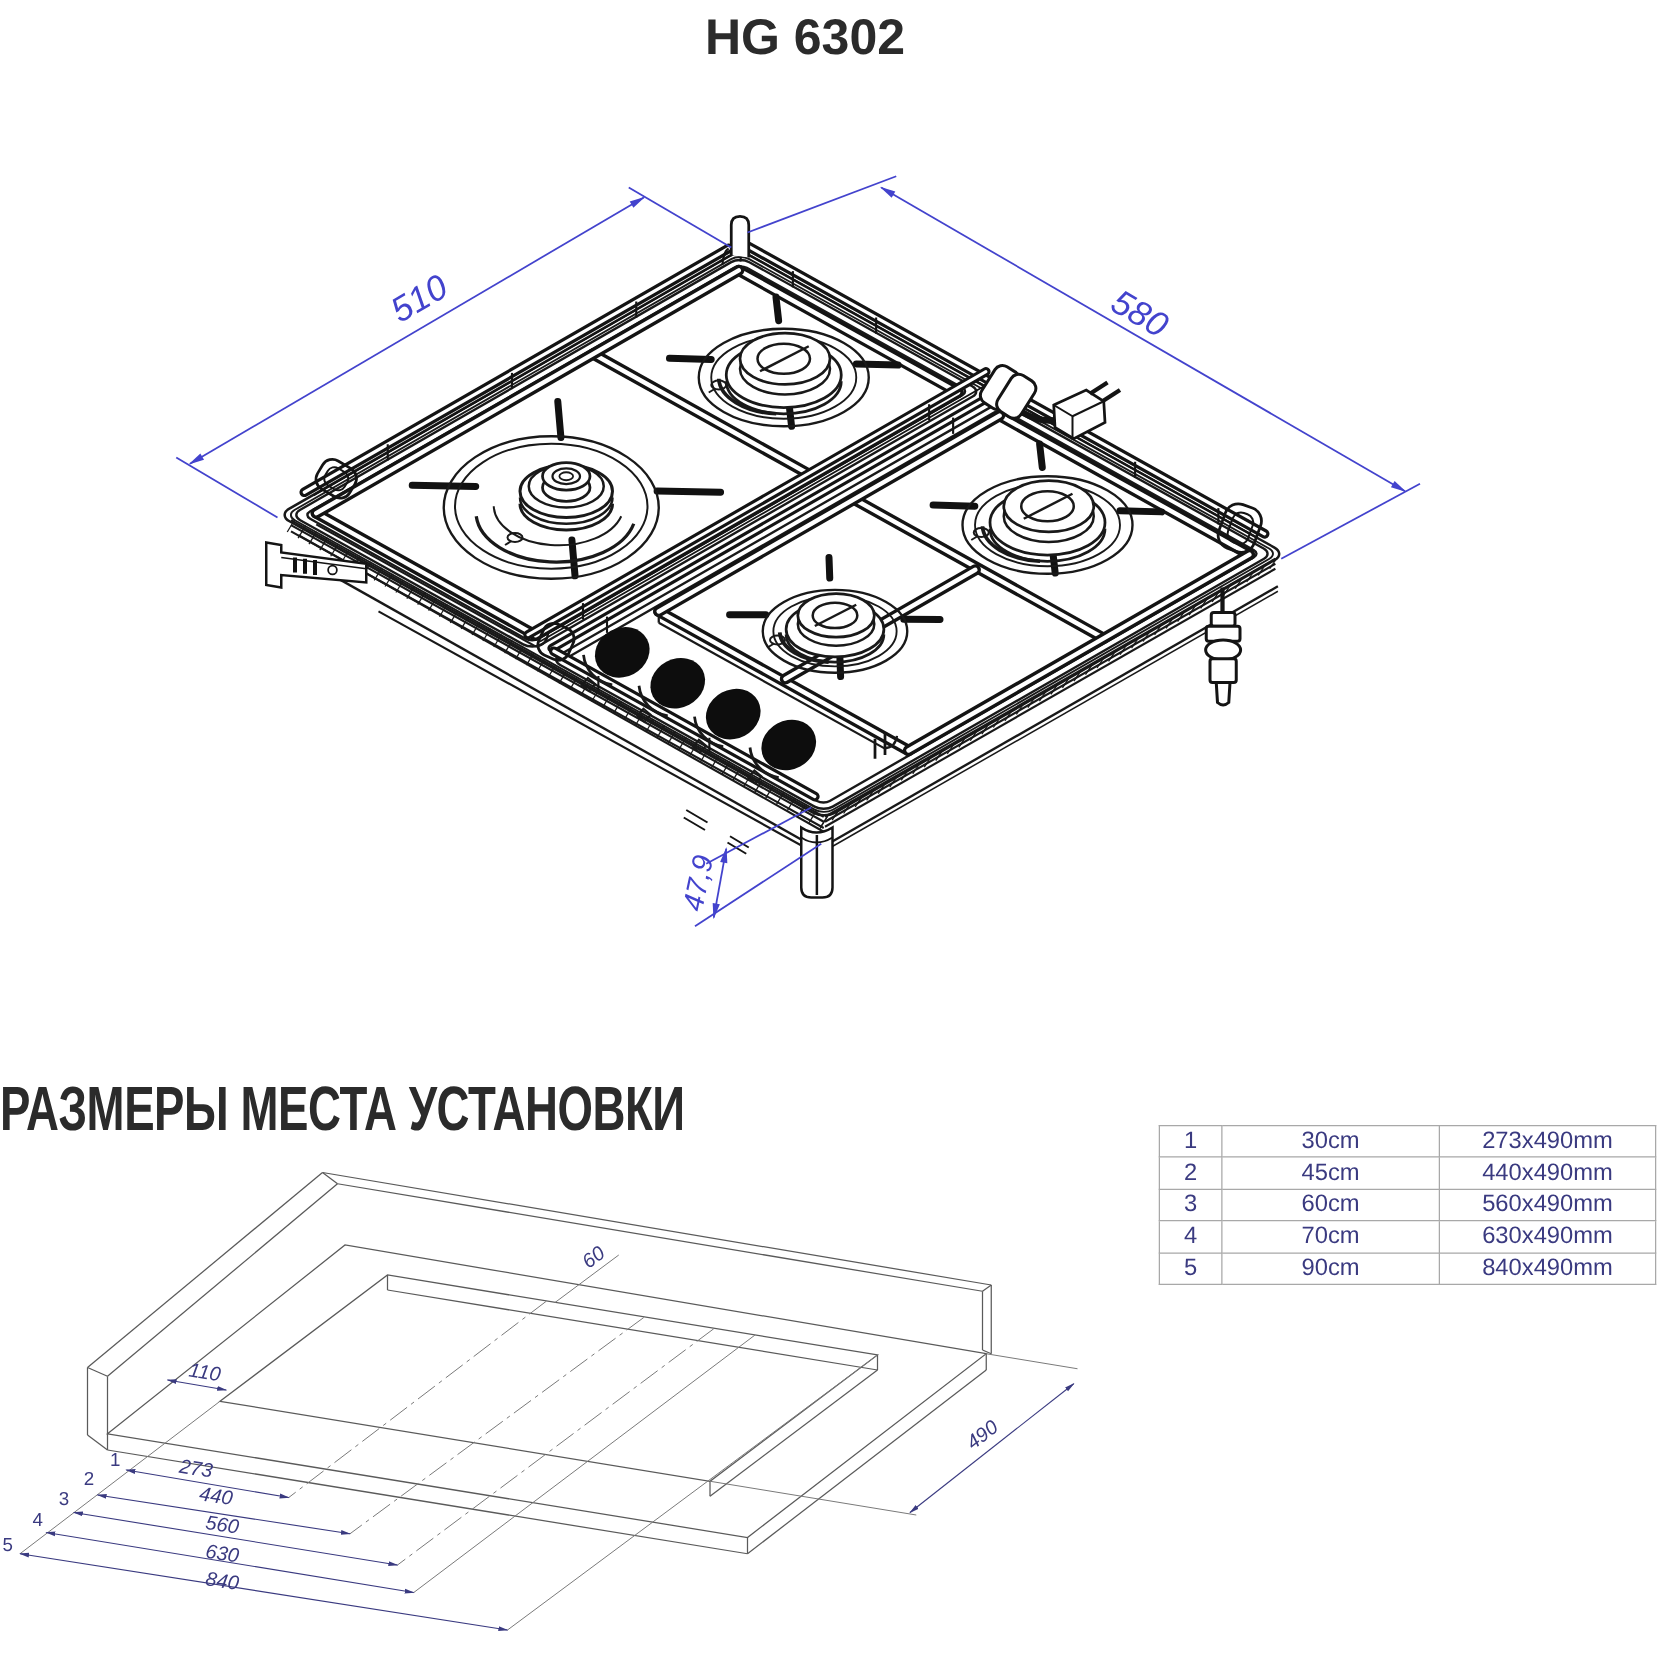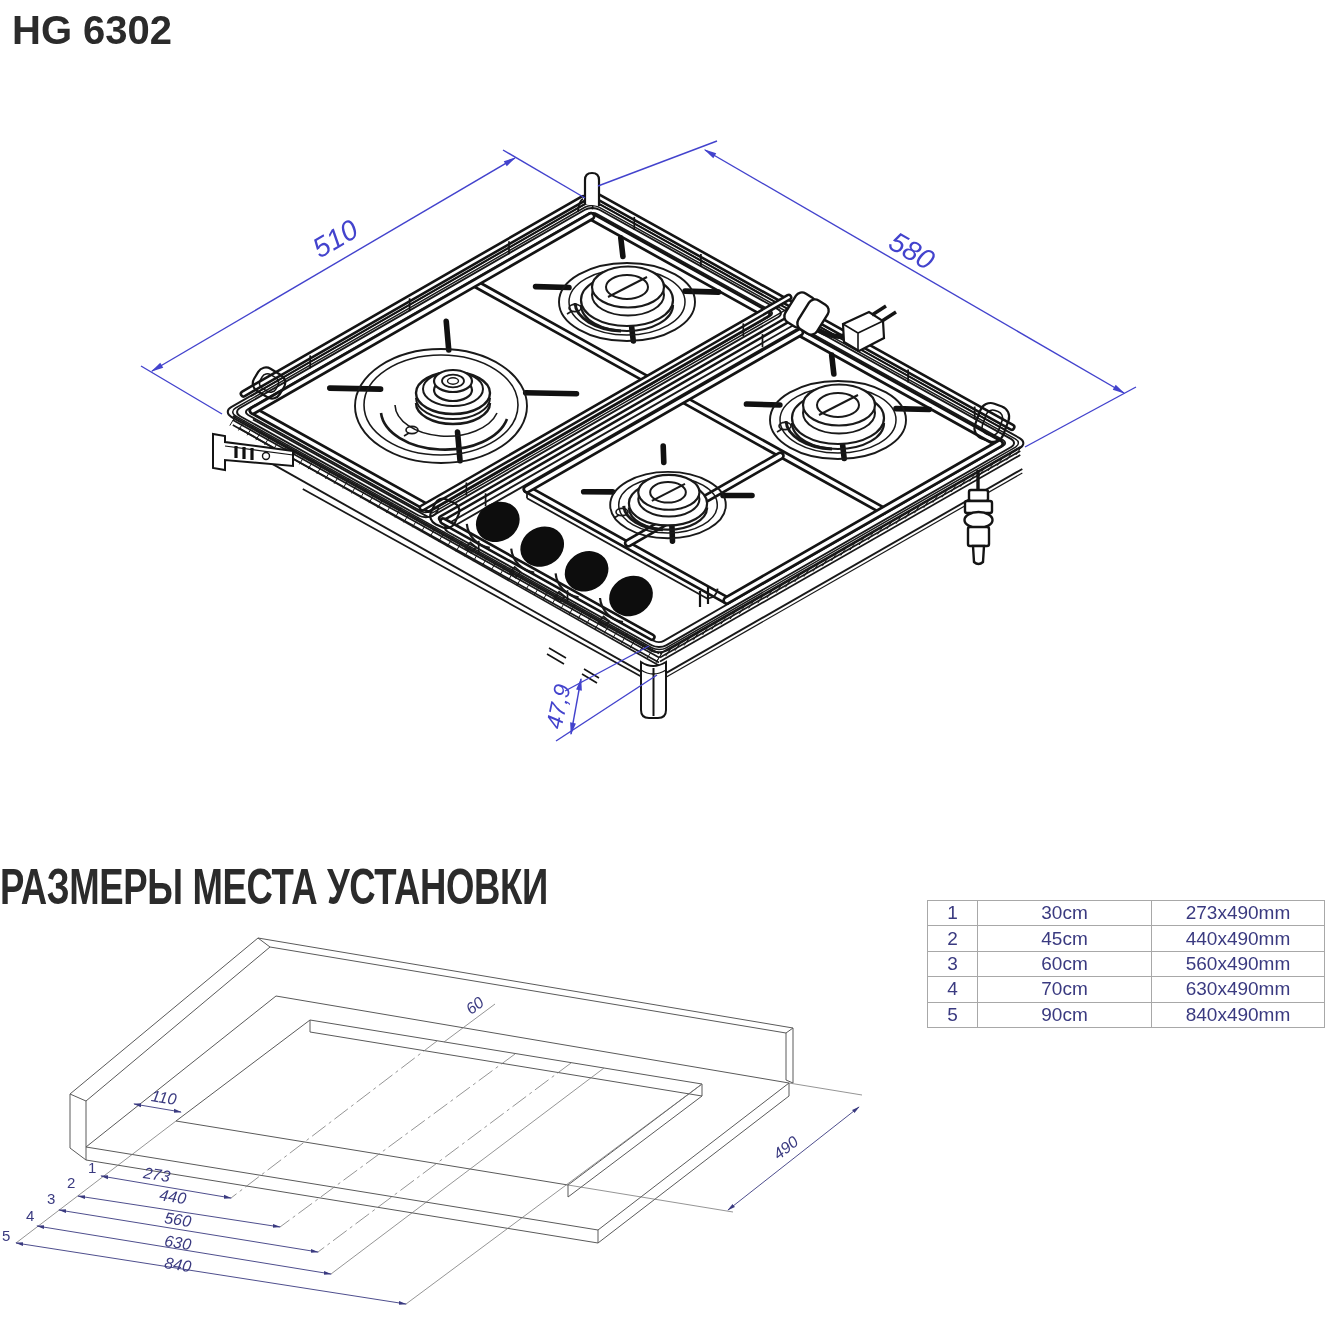--- a/index.html
+++ b/index.html
@@ -1,15 +1,15 @@
 <!DOCTYPE html>
 <html><head><meta charset="utf-8"><style>
 html,body{margin:0;padding:0;background:#fff;}
 body{width:1328px;height:1328px;position:relative;overflow:hidden;font-family:"Liberation Sans",sans-serif;}
-#title{position:absolute;left:0;top:8px;width:1288px;font-size:40px;font-weight:bold;color:#2b2b2b;letter-spacing:0px;padding-left:12px;}
+#title{position:absolute;left:0;top:8px;width:1288px;text-align:center;font-size:40px;font-weight:bold;color:#2b2b2b;letter-spacing:0px;}
 #head2{position:absolute;left:0px;top:858px;font-size:50px;font-weight:bold;color:#2b2b2b;letter-spacing:-0.5px;transform:scaleX(0.73);transform-origin:left;white-space:nowrap;}
 table{position:absolute;left:927px;top:900px;width:397px;border-collapse:collapse;table-layout:fixed;}
 td{border:1px solid #a8a8a8;height:24.4px;text-align:center;font-size:19px;color:#3a3a80;padding:0;}
 </style></head><body>
 
 <div id="title">HG 6302</div>
 
 <div id="head2">РАЗМЕРЫ МЕСТА УСТАНОВКИ</div>
 
 <table>

